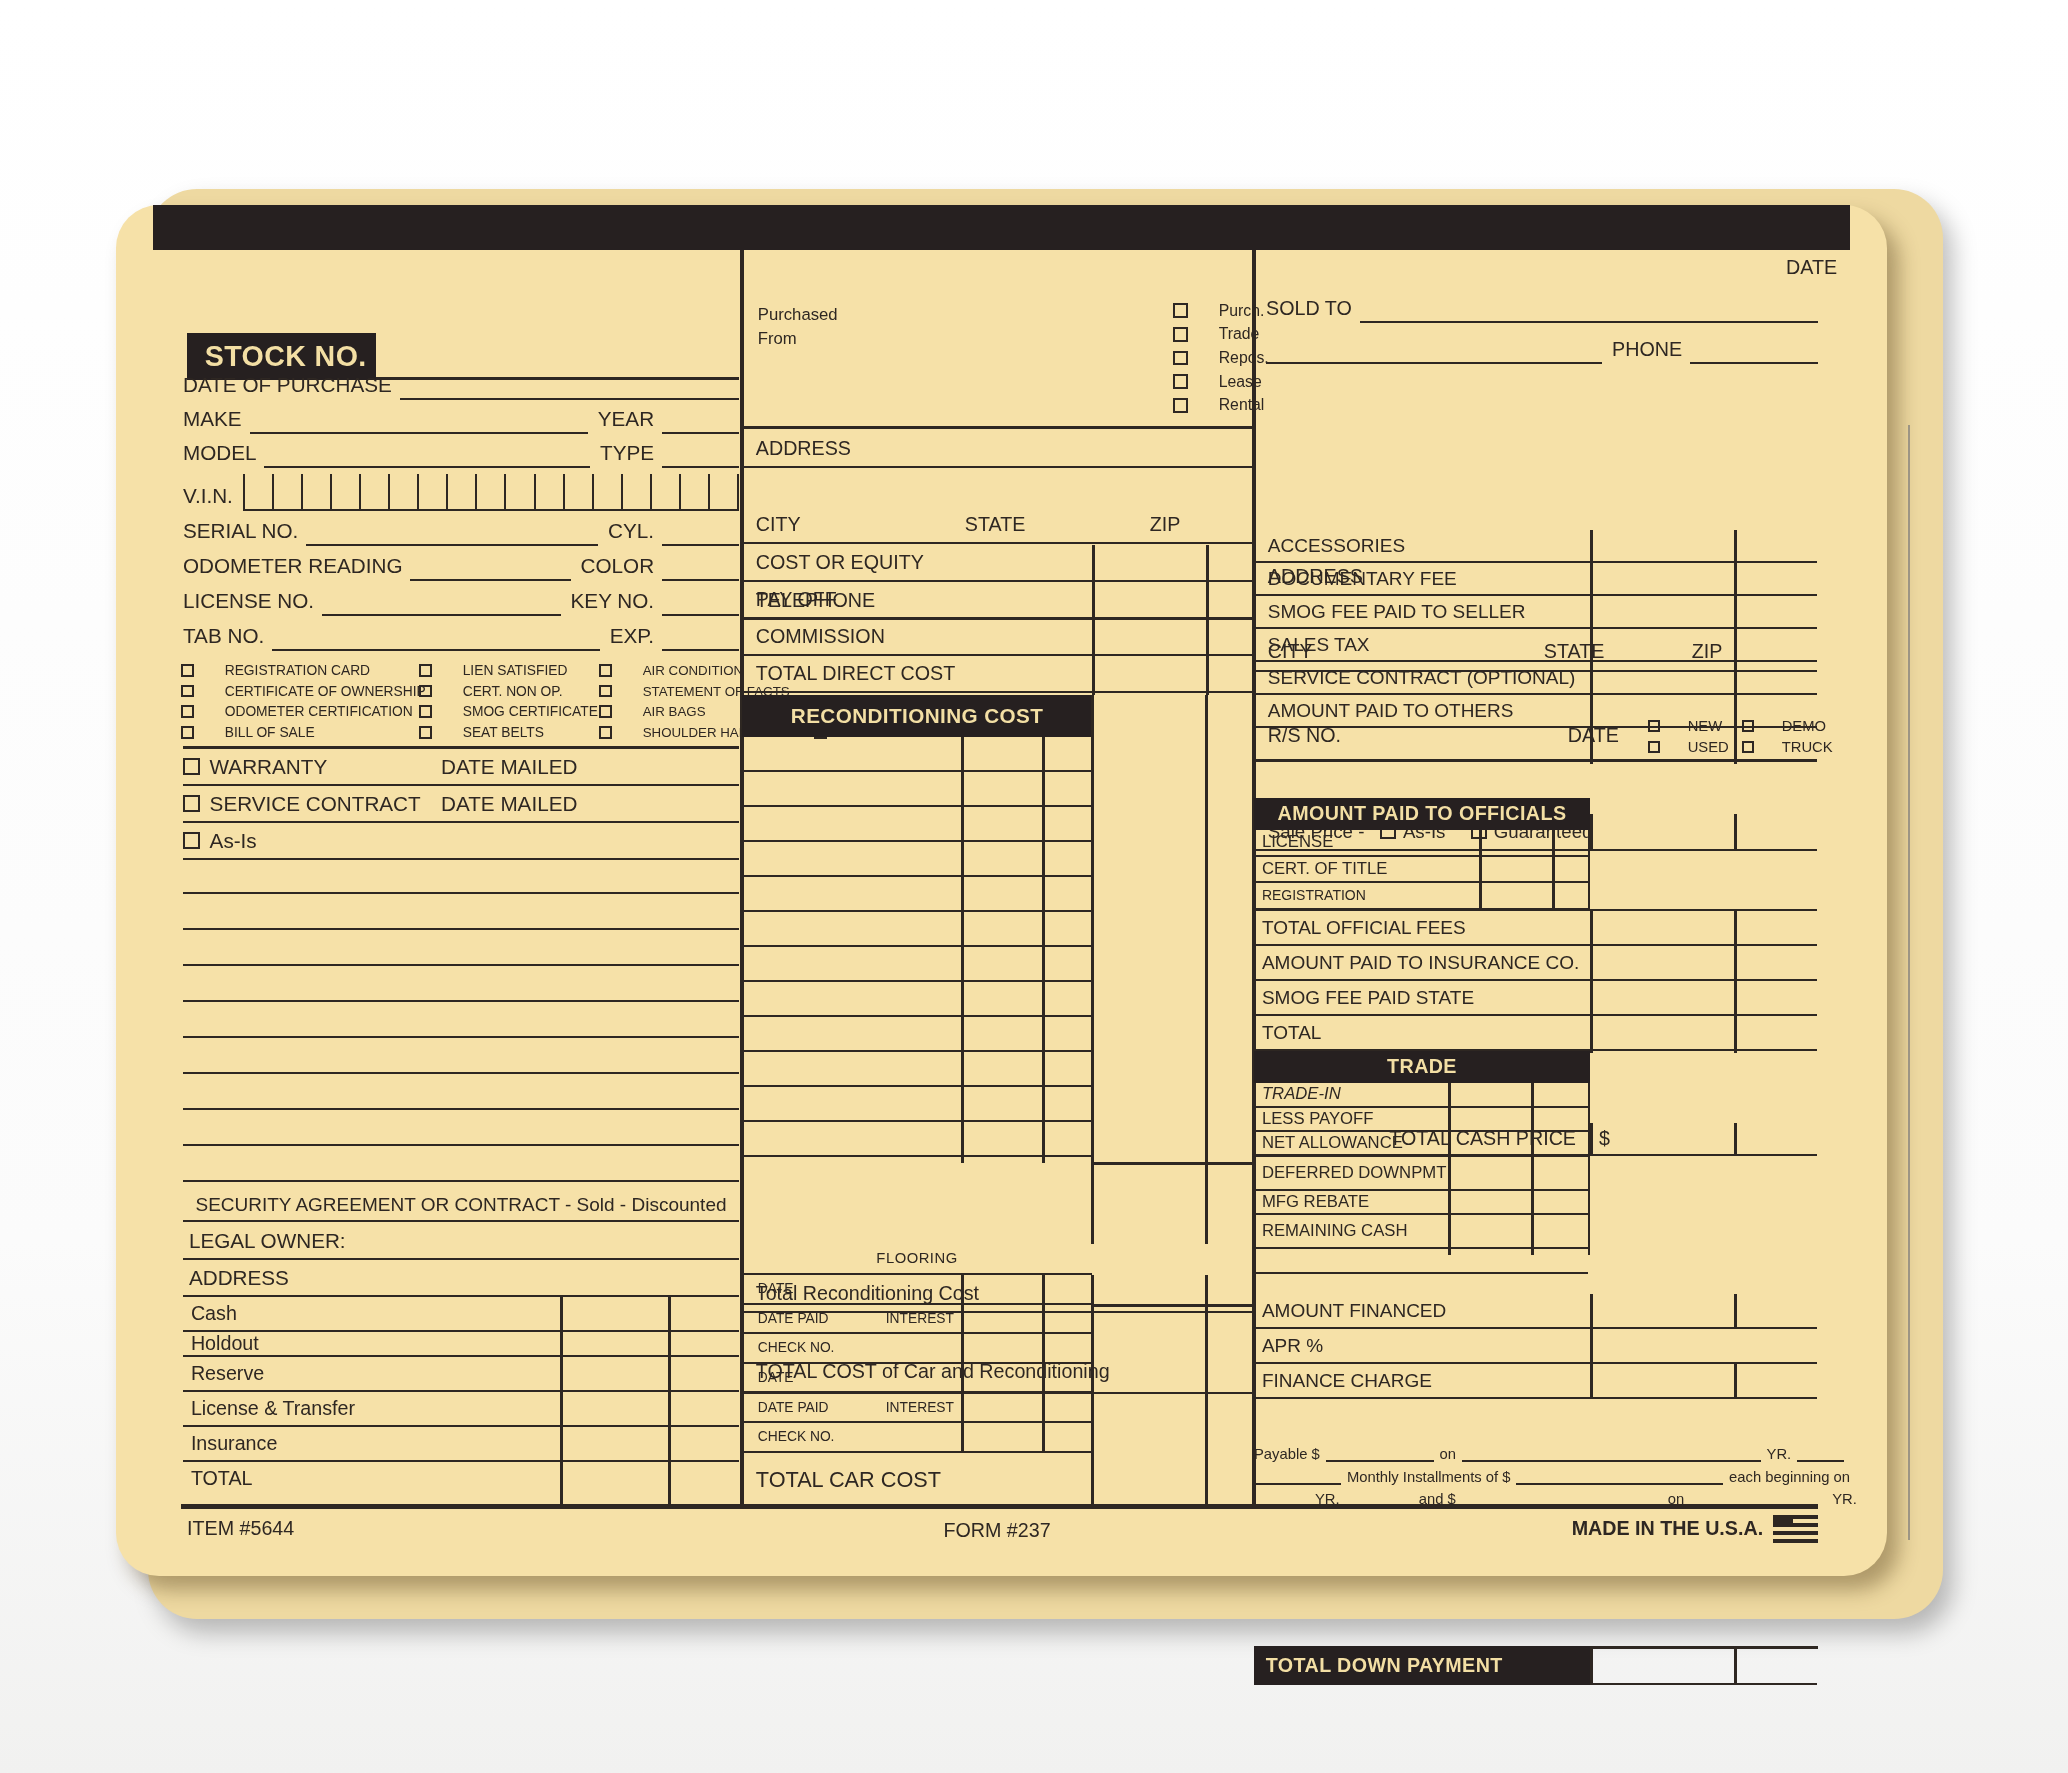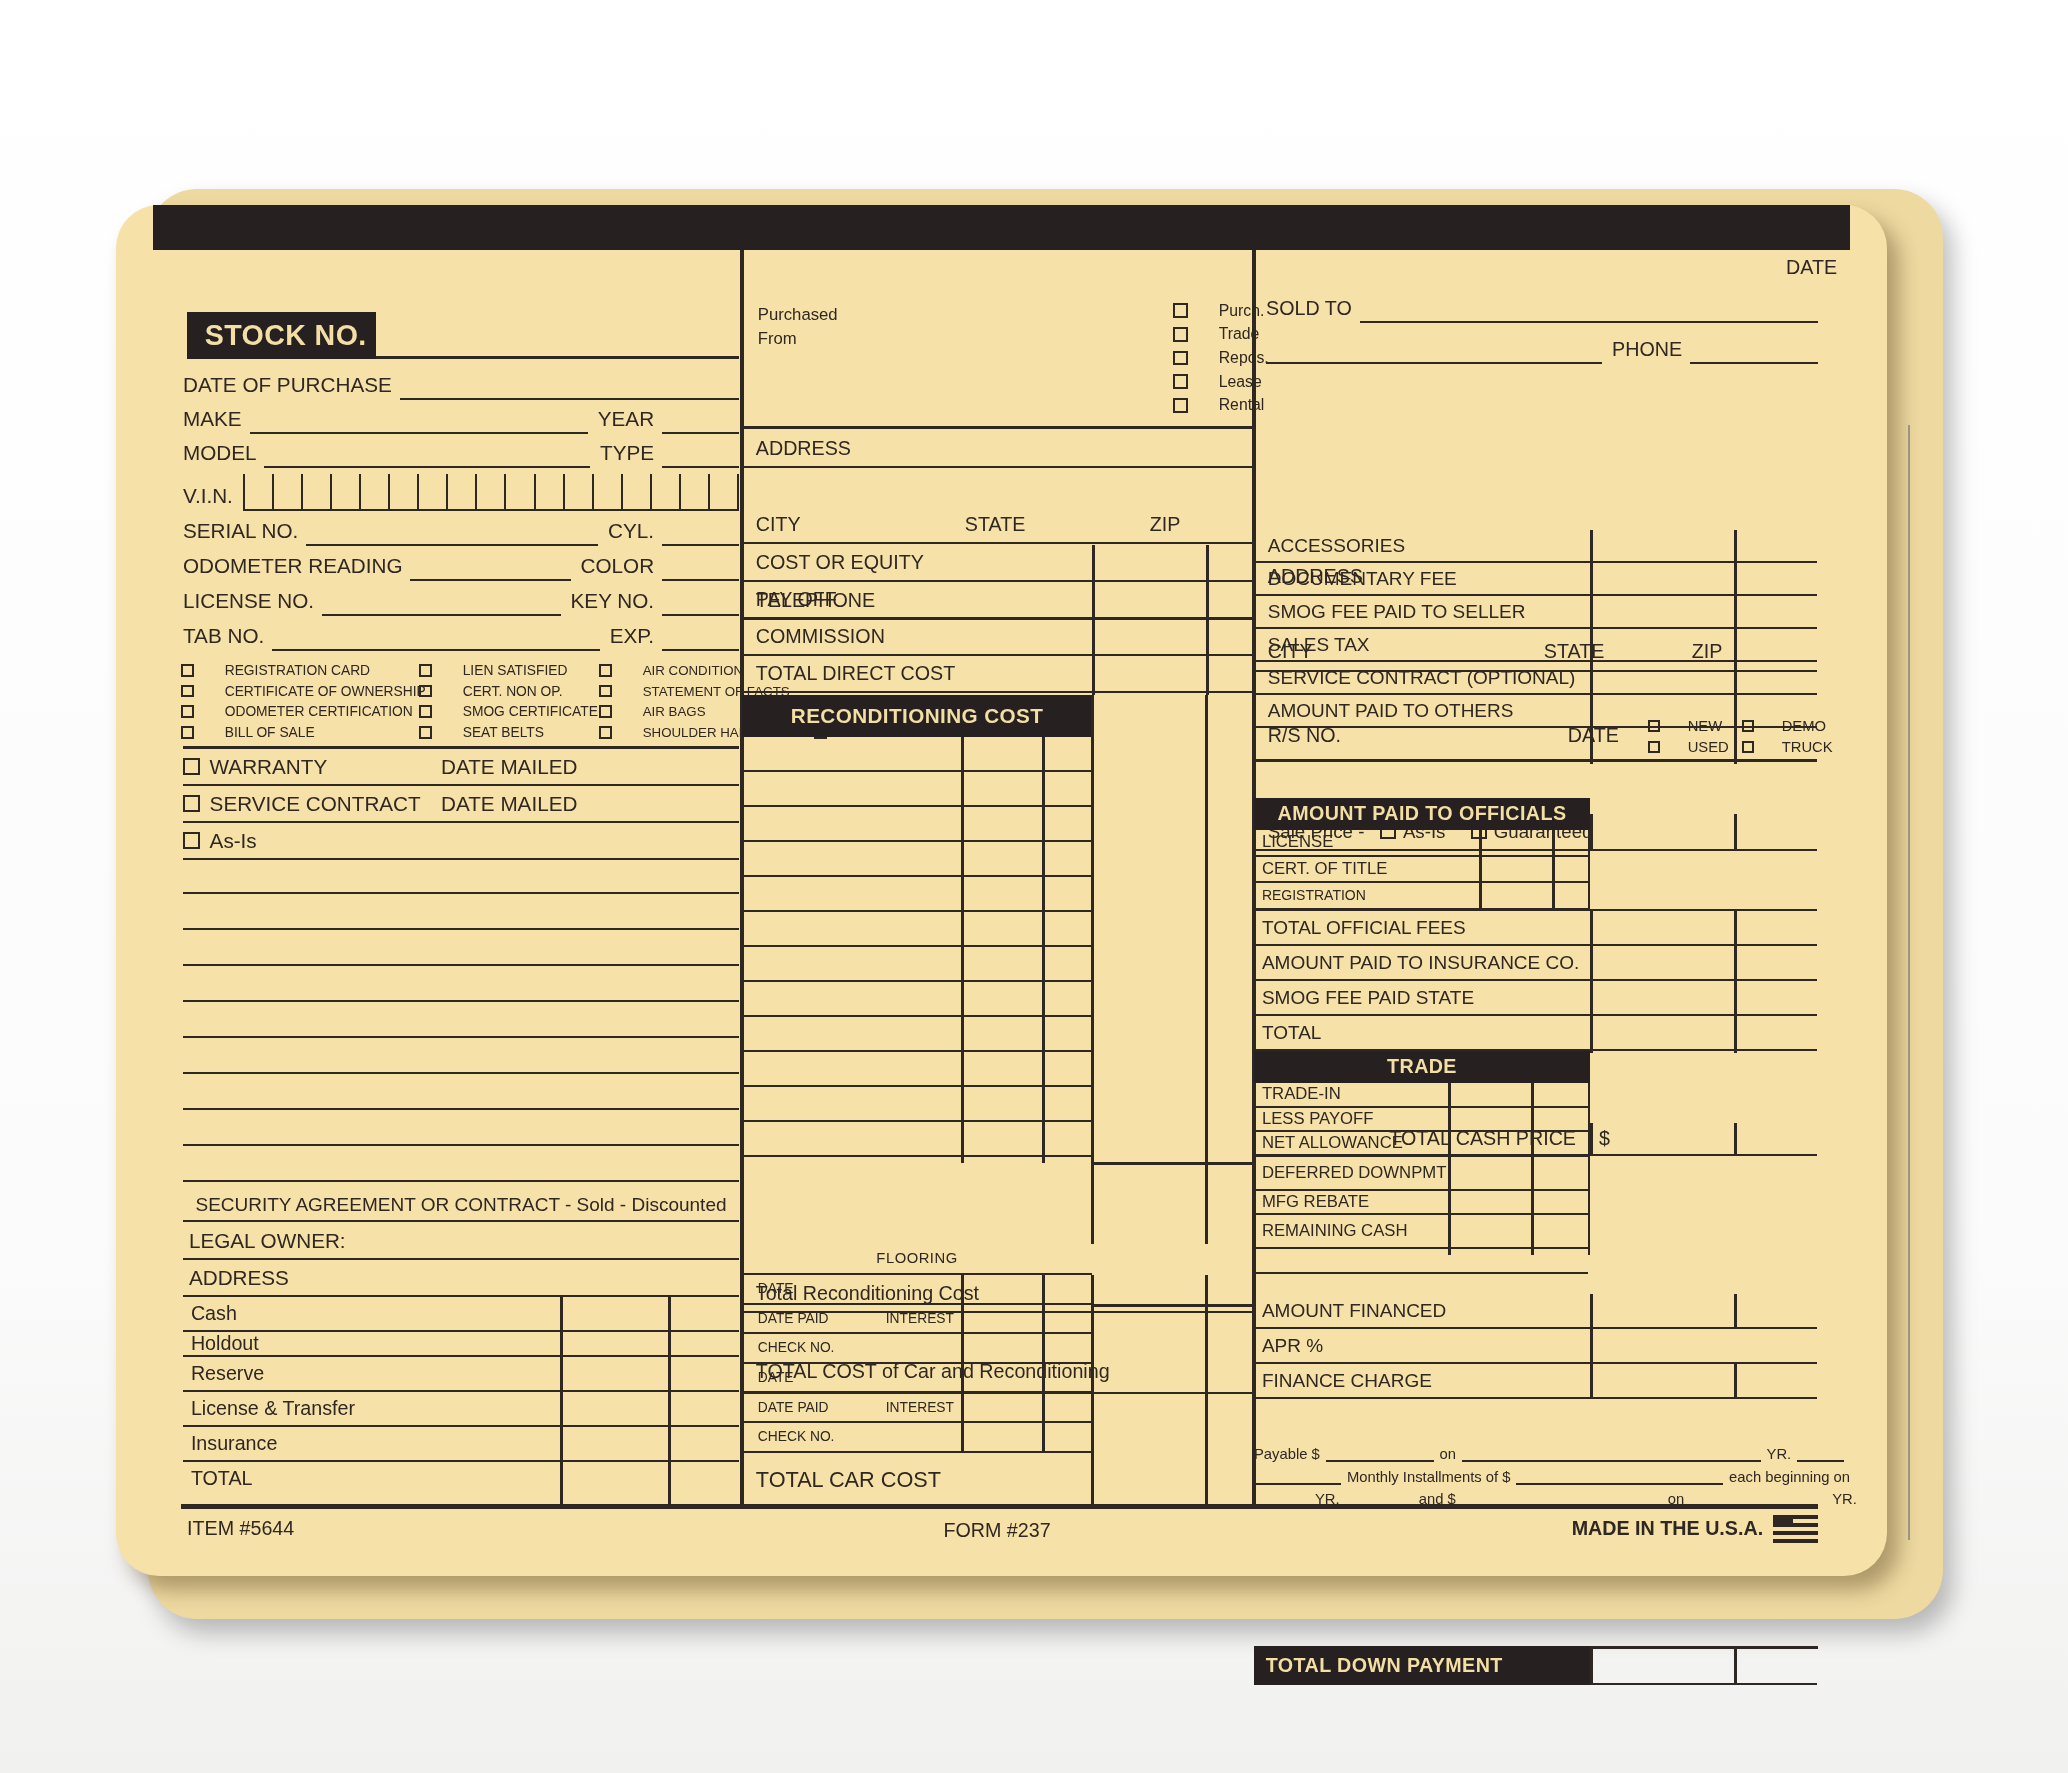--- a/index.html
+++ b/index.html
@@ -58,21 +58,21 @@
   <div class="env-back">
     <div class="seam"></div>
   </div>
 
   <div class="env">
     <div class="topbar"></div>
     <div class="vdiv" style="left:624px;"></div>
     <div class="vdiv" style="left:1136px;"></div>
     <div class="botline"></div>
 
-    <div class="abs" style="left:71px;top:107px;width:552px;height:47px;">
+    <div class="abs" style="left:71px;top:128px;width:552px;height:47px;">
       <div class="bhdr" style="position:absolute;left:0;top:0;width:189px;height:47px;font-size:28.6px;justify-content:flex-start;padding-left:17.7px;">
         <span>STOCK NO.</span>
       </div>
       <div style="position:absolute;left:189px;right:0;bottom:0;border-bottom:3px solid var(--ink);"></div>
     </div>
 
     <div class="abs" id="lfields" style="left:67px;top:158px;width:556px;">
         <div class="lrow" style="height: 37px;">
           <div class="flabel" style="font-size: 20.7px;">DATE OF PURCHASE</div>
           <div class="fill"></div>
@@ -506,21 +506,21 @@
           <div style="font-size: 19px; padding-left: 7.9px;">TOTAL</div>
         </div>
       </div>
 
     <div class="abs bhdr" style="left:1138px;top:846px;width:336px;height:31.5px;font-size:19.7px;">
       <span>TRADE</span>
     </div>
     <div class="abs" id="traderows" style="left:1138px;top:878px;width:336px;height:172px;border-right:2.5px solid var(--ink);">
       <div class="vseg" style="left:194px;top:0;height:172px;"></div>
       <div class="vseg" style="left:277px;top:0;height:172px;"></div>
-    <div class="trow" style="height: 24.6px;">
+    <div class="trow" style="height: 24.6px; font-style: italic;">
           <div style="font-size: 16.7px; padding-left: 7.9px;">TRADE-IN</div>
         </div>
         <div class="trow" style="height: 24.6px;">
           <div style="font-size: 16.7px; padding-left: 7.9px;">LESS PAYOFF</div>
         </div>
         <div class="trow" style="height: 24.6px;">
           <div style="font-size: 16.7px; padding-left: 7.9px;">NET ALLOWANCE</div>
         </div>
         <div class="trow" style="height: 34px;">
           <div style="font-size: 16.7px; padding-left: 7.9px;">DEFERRED DOWNPMT</div>

